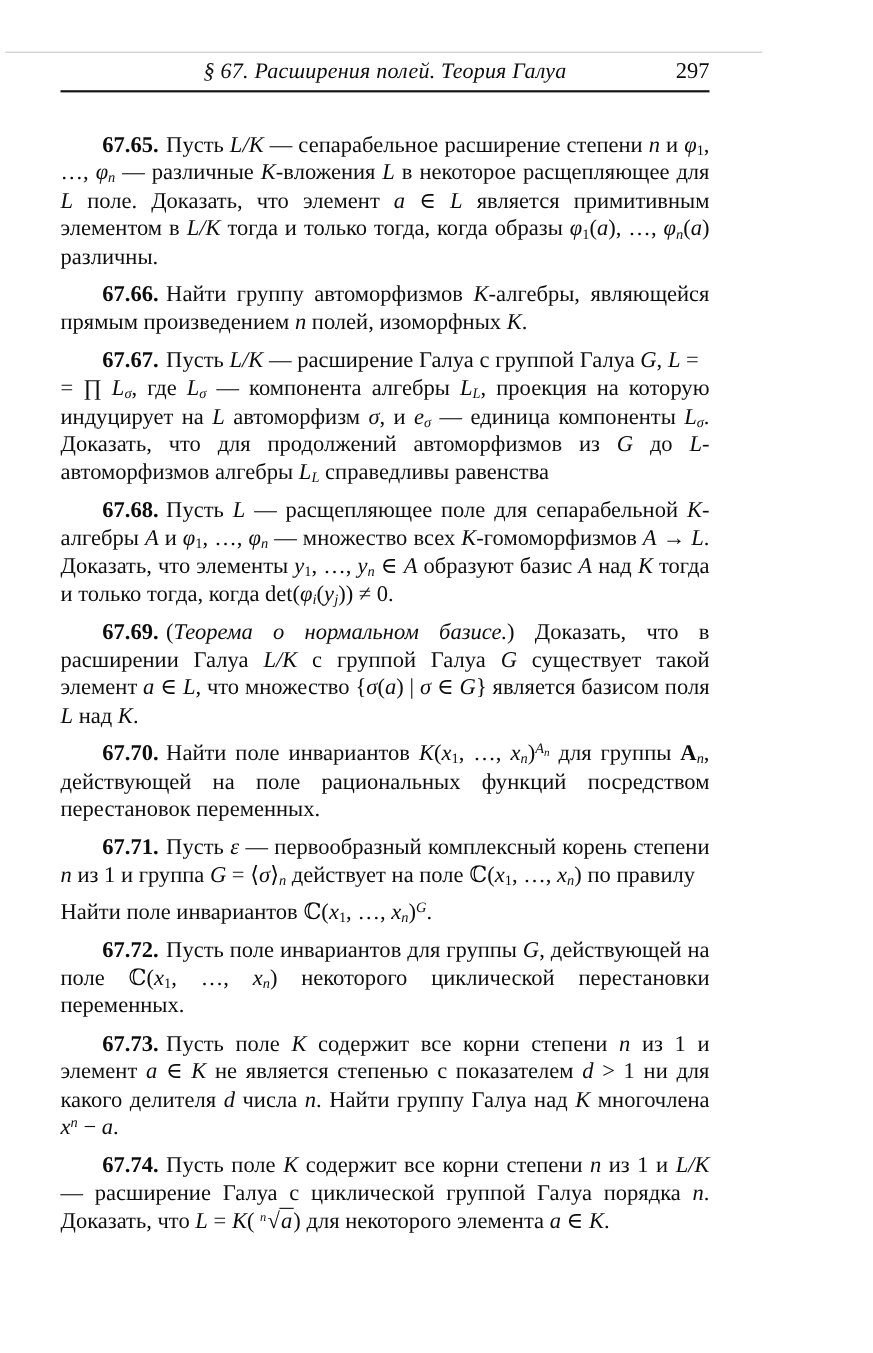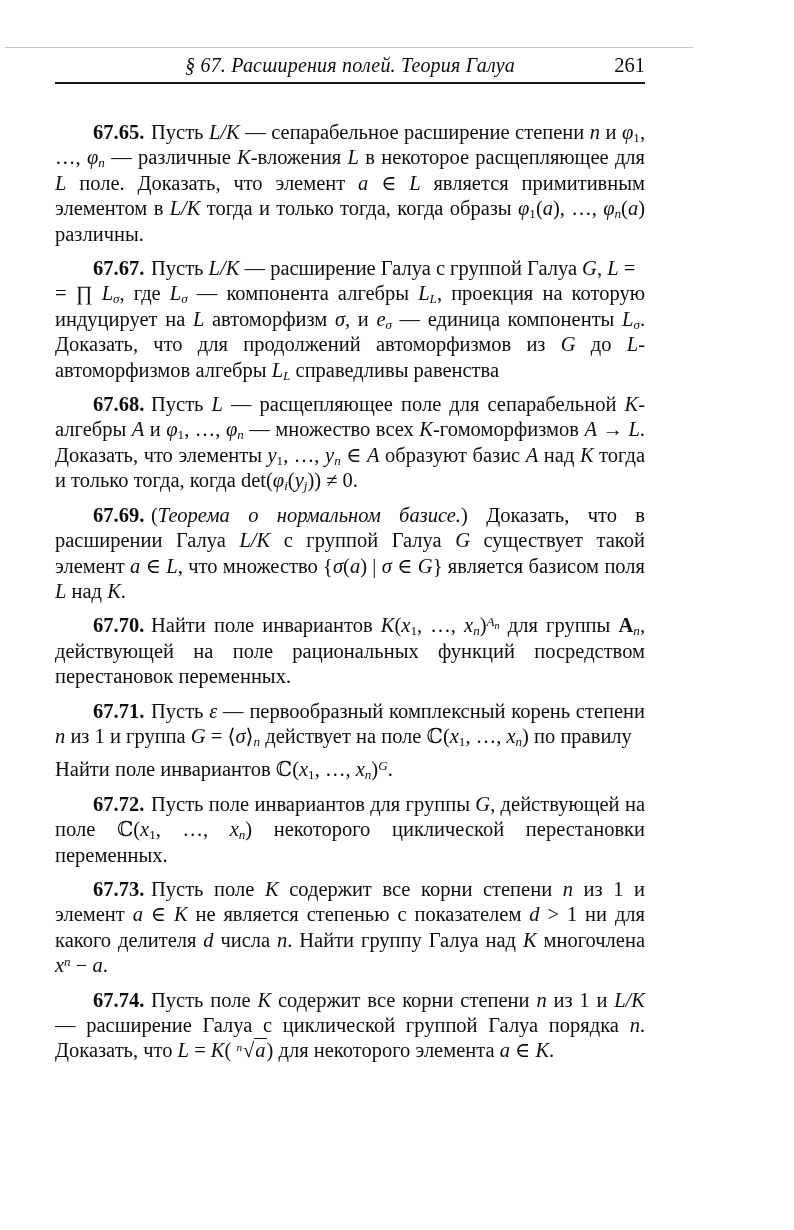--- a/index.html
+++ b/index.html
@@ -67,24 +67,25 @@
   .s-ri  { font-size: 55%; font-style: italic; vertical-align: 0.58em; line-height: 0; margin-right: 1px; }
   .s-rad { border-top: 1.4px solid #0d0d0d; padding: 0 1px; }
 </style>
 </head>
 <body>
 
 <div class="page">
   <div class="scan-artifact"></div>
   <header class="page-header">
     <span class="header-title">§ 67. Расширения полей. Теория Галуа</span>
-    <span class="page-number">261</span>
+    <span class="page-number">297</span>
   </header>
   <main>
       <p class="prob"><b class="num">67.65.</b><span>Пусть </span><span class="s-it">L/K</span><span> — сепарабельное расширение степени </span><span class="s-it">n</span><span> и </span><span class="s-it">φ</span><sub>1</sub><span>, …, </span><span class="s-it">φ</span><sub class="s-it">n</sub><span> — различные </span><span class="s-it">K</span><span>-вложения </span><span class="s-it">L</span><span> в некоторое расщепляющее для </span><span class="s-it">L</span><span> поле. Доказать, что элемент </span><span class="s-it">a</span><span> ∈ </span><span class="s-it">L</span><span> является примитивным элементом в </span><span class="s-it">L/K</span><span> тогда и только тогда, когда образы </span><span class="s-it">φ</span><sub>1</sub><span>(</span><span class="s-it">a</span><span>), …, </span><span class="s-it">φ</span><sub class="s-it">n</sub><span>(</span><span class="s-it">a</span><span>) различны.</span></p>
+      <p class="prob"><b class="num">67.66.</b><span>Найти группу автоморфизмов </span><span class="s-it">K</span><span>-алгебры, являющейся прямым произведением </span><span class="s-it">n</span><span> полей, изоморфных </span><span class="s-it">K</span><span>.</span></p>
       <p class="prob"><b class="num">67.67.</b><span>Пусть </span><span class="s-it">L/K</span><span> — расширение Галуа с группой Галуа </span><span class="s-it">G</span><span>, </span><span class="s-it">L</span><span> =</span><br><span>= ∏ </span><span class="s-it">L</span><sub class="s-it">σ</sub><span>, где </span><span class="s-it">L</span><sub class="s-it">σ</sub><span> — компонента алгебры </span><span class="s-it">L</span><sub class="s-it">L</sub><span>, проекция на которую индуцирует на </span><span class="s-it">L</span><span> автоморфизм </span><span class="s-it">σ</span><span>, и </span><span class="s-it">e</span><sub class="s-it">σ</sub><span> — единица компоненты </span><span class="s-it">L</span><sub class="s-it">σ</sub><span>. Доказать, что для продолжений автоморфизмов из </span><span class="s-it">G</span><span> до </span><span class="s-it">L</span><span>-автоморфизмов алгебры </span><span class="s-it">L</span><sub class="s-it">L</sub><span> справедливы равенства</span></p>
       <p class="prob"><b class="num">67.68.</b><span>Пусть </span><span class="s-it">L</span><span> — расщепляющее поле для сепарабельной </span><span class="s-it">K</span><span>-алгебры </span><span class="s-it">A</span><span> и </span><span class="s-it">φ</span><sub>1</sub><span>, …, </span><span class="s-it">φ</span><sub class="s-it">n</sub><span> — множество всех </span><span class="s-it">K</span><span>-гомоморфизмов </span><span class="s-it">A</span><span> → </span><span class="s-it">L</span><span>. Доказать, что элементы </span><span class="s-it">y</span><sub>1</sub><span>, …, </span><span class="s-it">y</span><sub class="s-it">n</sub><span> ∈ </span><span class="s-it">A</span><span> образуют базис </span><span class="s-it">A</span><span> над </span><span class="s-it">K</span><span> тогда и только тогда, когда det(</span><span class="s-it">φ</span><sub class="s-it">i</sub><span>(</span><span class="s-it">y</span><sub class="s-it">j</sub><span>)) ≠ 0.</span></p>
       <p class="prob"><b class="num">67.69.</b><span>(</span><span class="s-it">Теорема о нормальном базисе.</span><span>) Доказать, что в расширении Галуа </span><span class="s-it">L/K</span><span> с группой Галуа </span><span class="s-it">G</span><span> существует такой элемент </span><span class="s-it">a</span><span> ∈ </span><span class="s-it">L</span><span>, что множество {</span><span class="s-it">σ</span><span>(</span><span class="s-it">a</span><span>) | </span><span class="s-it">σ</span><span> ∈ </span><span class="s-it">G</span><span>} является базисом поля </span><span class="s-it">L</span><span> над </span><span class="s-it">K</span><span>.</span></p>
       <p class="prob"><b class="num">67.70.</b><span>Найти поле инвариантов </span><span class="s-it">K</span><span>(</span><span class="s-it">x</span><sub>1</sub><span>, …, </span><span class="s-it">x</span><sub class="s-it">n</sub><span>)</span><sup class="s-it">A</sup><span class="s-ssb">n</span><span> для группы </span><span class="s-b">A</span><sub class="s-it">n</sub><span>, действующей на поле рациональных функций посредством перестановок переменных.</span></p>
       <p class="prob"><b class="num">67.71.</b><span>Пусть </span><span class="s-it">ε</span><span> — первообразный комплексный корень степени </span><span class="s-it">n</span><span> из 1 и группа </span><span class="s-it">G</span><span> = ⟨</span><span class="s-it">σ</span><span>⟩</span><sub class="s-it">n</sub><span> действует на поле </span><span>ℂ</span><span>(</span><span class="s-it">x</span><sub>1</sub><span>, …, </span><span class="s-it">x</span><sub class="s-it">n</sub><span>) по правилу</span></p>
       <p class="prob noindent"><span>Найти поле инвариантов </span><span>ℂ</span><span>(</span><span class="s-it">x</span><sub>1</sub><span>, …, </span><span class="s-it">x</span><sub class="s-it">n</sub><span>)</span><sup class="s-it">G</sup><span>.</span></p>
       <p class="prob"><b class="num">67.72.</b><span>Пусть поле инвариантов для группы </span><span class="s-it">G</span><span>, действующей на поле </span><span>ℂ</span><span>(</span><span class="s-it">x</span><sub>1</sub><span>, …, </span><span class="s-it">x</span><sub class="s-it">n</sub><span>) некоторого циклической перестановки переменных.</span></p>
       <p class="prob"><b class="num">67.73.</b><span>Пусть поле </span><span class="s-it">K</span><span> содержит все корни степени </span><span class="s-it">n</span><span> из 1 и элемент </span><span class="s-it">a</span><span> ∈ </span><span class="s-it">K</span><span> не является степенью с показателем </span><span class="s-it">d</span><span> &gt; 1 ни для какого делителя </span><span class="s-it">d</span><span> числа </span><span class="s-it">n</span><span>. Найти группу Галуа над </span><span class="s-it">K</span><span> многочлена </span><span class="s-it">x</span><sup class="s-it">n</sup><span> − </span><span class="s-it">a</span><span>.</span></p>
       <p class="prob"><b class="num">67.74.</b><span>Пусть поле </span><span class="s-it">K</span><span> содержит все корни степени </span><span class="s-it">n</span><span> из 1 и </span><span class="s-it">L/K</span><span> — расширение Галуа с циклической группой Галуа порядка </span><span class="s-it">n</span><span>. Доказать, что </span><span class="s-it">L</span><span> = </span><span class="s-it">K</span><span>( </span><span class="s-ri">n</span><span>√</span><span class="s-it s-rad">a</span><span>) для некоторого элемента </span><span class="s-it">a</span><span> ∈ </span><span class="s-it">K</span><span>.</span></p>
     </main>

